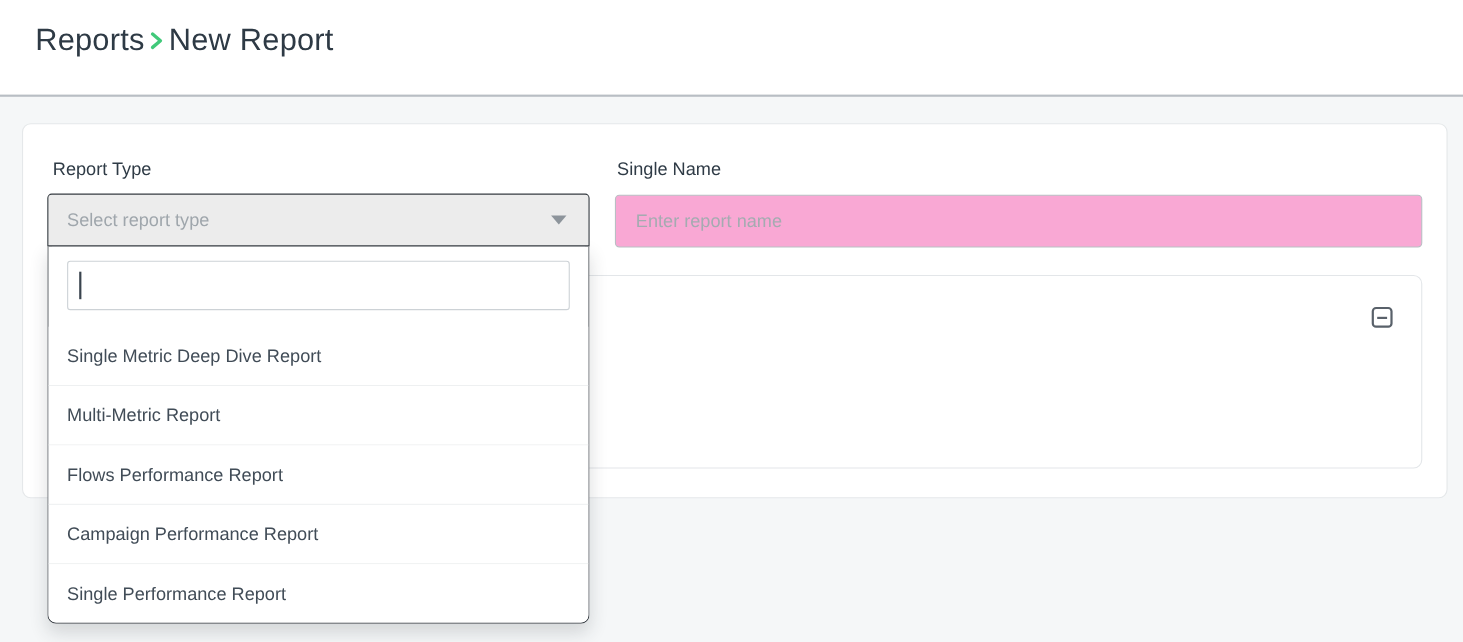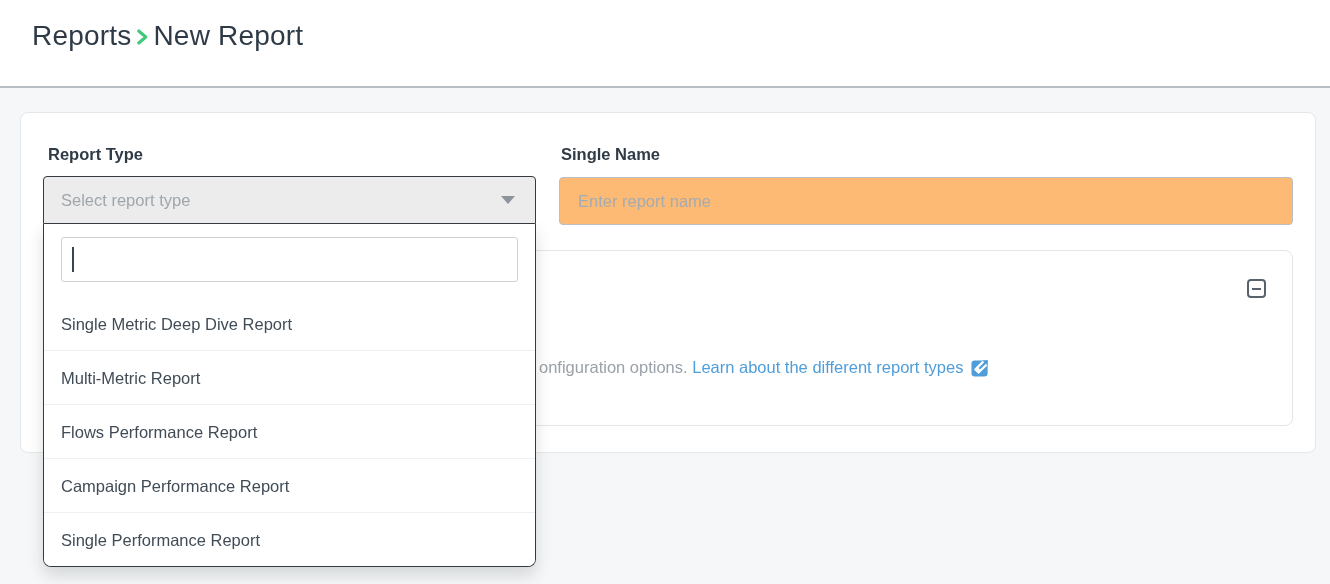--- a/index.html
+++ b/index.html
@@ -29,30 +29,30 @@
 
   
   .card {
     position: absolute; left: 20px; top: 112px; width: 1296px; height: 341px;
     background: #ffffff;
     border: 1px solid #e5e8ea;
     border-radius: 8px;
   }
   .field-label {
     position: absolute;
-    font-size: 16.5px; font-weight: bold; color: #2f3b46;
+    font-size: 16.5px; font-weight: normal; color: #2f3b46;
   }
   .label-report-type { left: 47px; top: 144px; }
   .label-report-name { left: 560px; top: 144px; }
 
   
   .name-input {
     position: absolute; left: 558px; top: 176px; width: 734px; height: 48px;
     border: 1px solid #b9bfc4; border-radius: 4px;
-    background: #fdba74;
+    background: #f9a8d4;
     font-family: inherit; font-size: 16.5px; color: #2e3a45;
     padding: 0 18px; outline: none;
   }
   .name-input::placeholder { color: #a5abb1; opacity: 1; }
 
   
   .config-panel {
     position: absolute; left: 47px; top: 249px; width: 1245px; height: 176px;
     background: #ffffff;
     border: 1px solid #e3e6e9;
@@ -153,30 +153,20 @@
 <div class="card">
   <div class="field-label label-report-type" style="left:27px; top:32px;">Report Type</div>
   <div class="field-label label-report-name" style="left:540px; top:32px;">Single Name</div>
 
   <input class="name-input" style="left: 538px; top: 64px;" type="text" placeholder="Enter report name">
 
   <div class="config-panel" style="left:27px; top:137px;">
     <button class="collapse-btn">
       <span class="minus-bar"></span>
     </button>
-    <div class="config-hint">
-      <span class="hint-muted">onfiguration options. </span><a class="hint-link">Learn about the different report types</a><span class="ext-icon">
-        <svg width="19" height="19" viewBox="0 0 20 20">
-          <rect x="0.5" y="2.5" width="17" height="17" rx="3.5" fill="#4f9eda"></rect>
-          <path d="M8 12 L18 2" stroke="#ffffff" stroke-width="7" stroke-linecap="square"></path>
-          <path d="M9.5 10.5 L16.5 3.5" stroke="#4f9eda" stroke-width="2.4" stroke-linecap="round"></path>
-          <path d="M11.8 2.4 L17.6 2.4 L17.6 8.2 Z" fill="#4f9eda"></path>
-        </svg>
-      </span>
-    </div>
   </div>
 </div>
 
 <div class="select-trigger">
   <span class="select-placeholder">Select report type</span>
   <span class="caret-down"></span>
 </div>
 
 <div class="dropdown-panel">
   <div class="dropdown-search">

